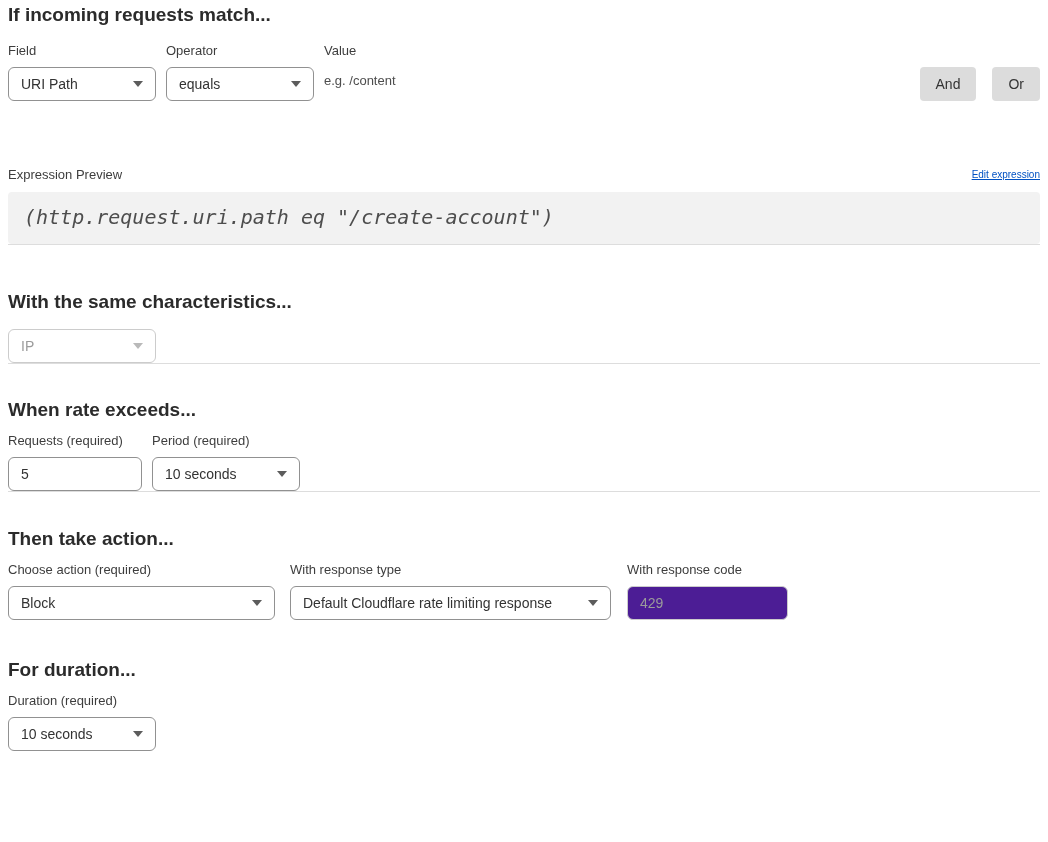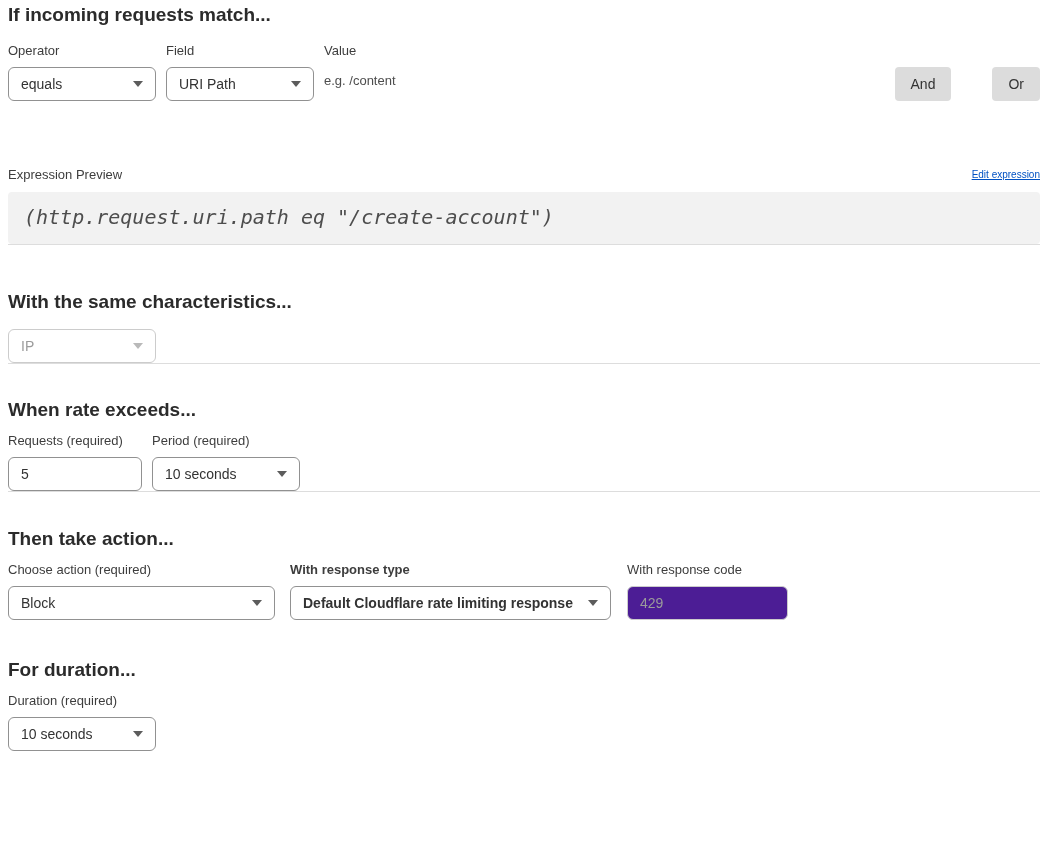--- a/index.html
+++ b/index.html
@@ -78,21 +78,21 @@
     color: #9b9b9b;
   }
 
   .w-148 { width: 148px; }
   .w-134 { width: 134px; }
   .w-267 { width: 267px; }
   .w-321 { width: 321px; }
   .w-161 { width: 161px; }
   .mr-10 { margin-right: 10px; }
   .mr-15 { margin-right: 15px; }
-  .mr-16 { margin-right: 16px; font-weight: bold; }
+  .mr-16 { margin-right: 16px; }
   .flex-1 { flex: 1; }
 
   .helper-text {
     font-size: 13px;
     color: #4d4d4d;
     line-height: 16px;
     margin-top: 6px;
   }
 
   .gray-btn {
@@ -100,21 +100,21 @@
     padding: 0 16px;
     background: #dcdcdc;
     border: none;
     border-radius: 4px;
     font-family: "Liberation Sans", sans-serif;
     font-size: 14px;
     color: #333;
     cursor: pointer;
     flex: none;
   }
-  .btn-row { margin-top: 24px; display: flex; align-items: center; gap: 25px; }
+  .btn-row { margin-top: 24px; display: flex; align-items: center; }
   .btn-and { margin-left: 11px; }
   .btn-or { margin-left: 16px; }
 
   .expr-head {
     display: flex;
     justify-content: space-between;
     align-items: flex-end;
     margin-top: 34px;
   }
   .expr-label { font-size: 13px; color: #3d3d3d; line-height: 16px; margin-top: 32px; }
@@ -153,31 +153,31 @@
 </head>
 <body>
 
 <div class="page">
 
   <section>
     <h3 class="section-title title-match">If incoming requests match...</h3>
 
     <div class="row">
       <div class="col w-148 mr-10">
+        <span class="field-label">Field</span>
+        <div class="control dd">
+          <span class="dd-value">URI Path</span>
+          <span class="chevron"></span>
+        </div>
+      </div>
+
+      <div class="col w-148 mr-10">
         <span class="field-label">Operator</span>
         <div class="control dd">
           <span class="dd-value">equals</span>
-          <span class="chevron"></span>
-        </div>
-      </div>
-
-      <div class="col w-148 mr-10">
-        <span class="field-label">Field</span>
-        <div class="control dd">
-          <span class="dd-value">URI Path</span>
           <span class="chevron"></span>
         </div>
       </div>
 
       <div class="col flex-1">
         <span class="field-label">Value</span>
         <span class="helper-text">e.g. /content</span>
       </div>
 
       <div class="btn-row">

